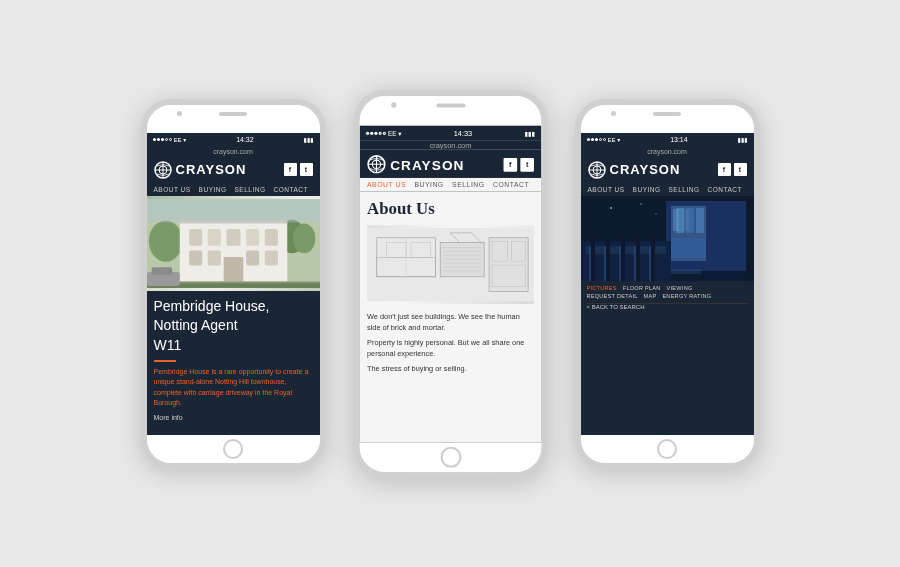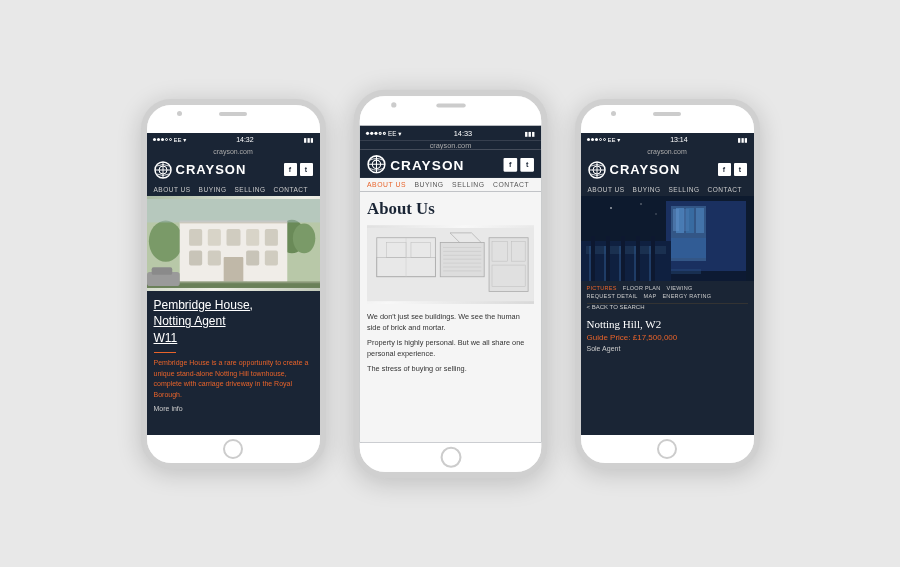--- a/index.html
+++ b/index.html
@@ -195,25 +195,24 @@
       height: 100%;
     }
 
     .prop-content {
       background: #1a2535;
       padding: 6px 7px;
       flex: 1;
     }
 
     .prop-title {
-      font-size: 12px;
+      font-size: 14px;
       color: #fff;
       line-height: 1.4;
       margin-bottom: 5px;
-      text-decoration: underline;
     }
 
     .prop-title-line {
       display: block;
     }
 
     .prop-divider {
       width: 22px;
       height: 1.5px;
       background: #e8632a;
@@ -667,24 +666,19 @@
         <div class="detail-tabs-row2">
           <span class="detail-tab">REQUEST DETAIL</span>
           <span class="detail-tab">MAP</span>
           <span class="detail-tab">ENERGY RATING</span>
         </div>
       </div>
       <div class="detail-divider" style="margin:0 6px; background:#333;"></div>
       <div class="back-link">
         <span>&lt; BACK TO SEARCH</span>
       </div>
-      <div class="detail-content">
-        <div class="detail-location">Notting Hill, W2</div>
-        <div class="detail-price">Guide Price: £17,500,000</div>
-        <div class="detail-agent">Sole Agent</div>
-      </div>
     </div>
     <div class="phone-bottom">
       <div class="home-button"></div>
     </div>
   </div>
 
 </div>
 
 </body></html>

